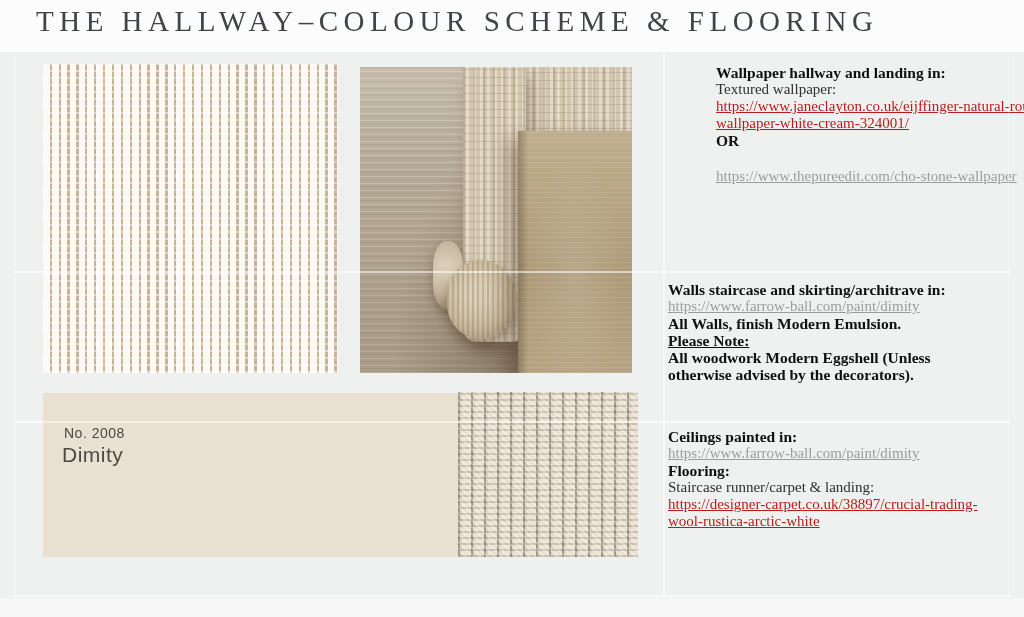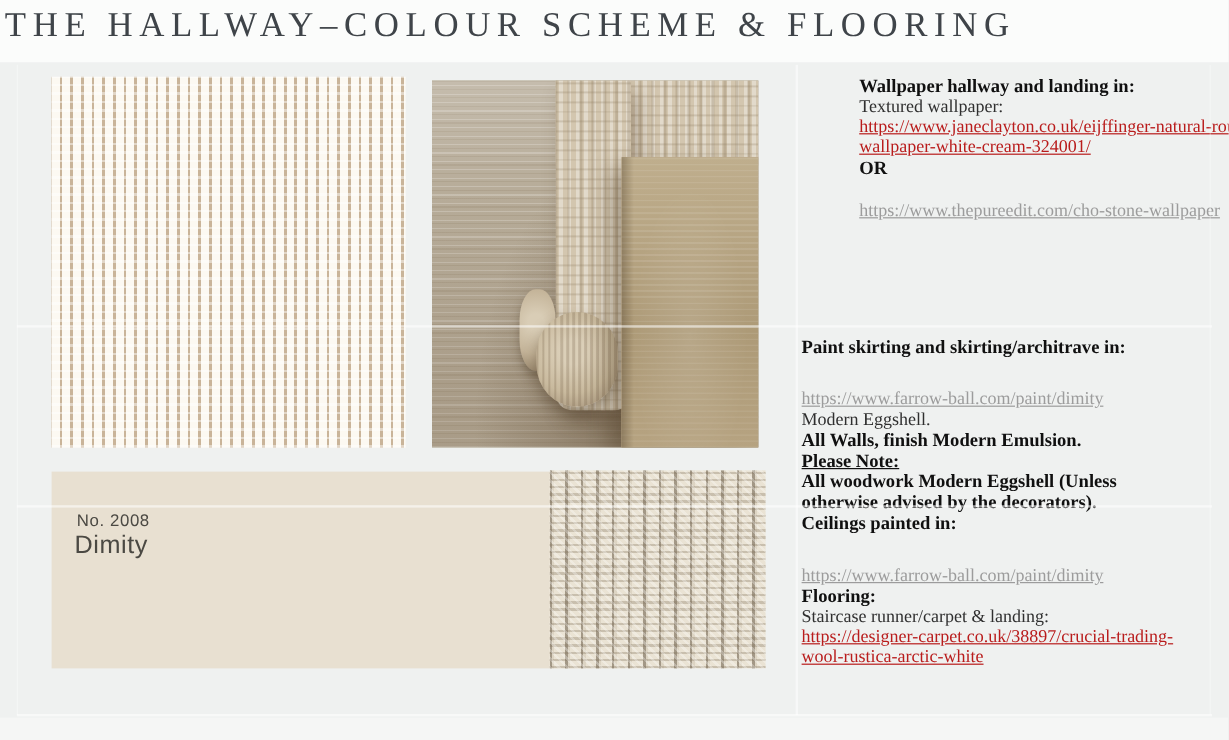--- a/index.html
+++ b/index.html
@@ -4,21 +4,21 @@
 <style>
   html,body{margin:0;padding:0;background:#e8e9e8;}
   .stage{
     position:relative;width:1024px;height:617px;overflow:hidden;
     background:#f5f6f5;
     font-family:"Liberation Serif","DejaVu Serif",serif;
   }
   
   .header{position:absolute;left:0;top:0;width:1024px;height:52px;background:#fbfcfb;}
   .title{
-    position:absolute;left:4px;top:5px;margin:0;
+    position:absolute;left:36px;top:5px;margin:0;
     font-size:29px;font-weight:400;letter-spacing:5.5px;
     color:#3f4449;white-space:nowrap;
   }
   
   .panel{position:absolute;left:0;top:52px;width:1024px;height:546px;background:#eff1f0;}
   
   .hline{position:absolute;left:14px;width:996px;height:2px;background:rgba(255,255,255,.55);z-index:30;}
   .hl1{top:271px}.hl2{top:421px}.hl3{top:595px}
   .vline{position:absolute;top:54px;height:542px;width:2px;background:rgba(255,255,255,.5);z-index:30;}
   .vl-mid{left:663px}
@@ -97,21 +97,21 @@
   
   .spec{position:absolute;left:668px;top:64px;width:342px;z-index:20;color:#2f2f2f;font-size:15px;line-height:17px;}
   .spec p{margin:0;}
   .sec{position:absolute;left:0;width:342px;}
   .sec-1{top:0;margin-left:48px;}
   .sec-2{top:217px;}
   .sec-3{top:364px;}
   .b{font-weight:700;color:#101010;font-size:15.5px;}
   .u{text-decoration:underline;}
   .link{display:block;text-decoration:underline;color:#b91c1c;overflow-wrap:break-word;cursor:pointer;}
-  .link-gray{color:#9c9c9c;margin-top:27px;}
+  .link-gray{color:#9c9c9c;}
   .mt-or{margin-top:16px;}
   .mt-alt{margin-top:19px;}
   .mt-note{margin-top:26px;}
   .mt-floor{margin-top:13px;}
   .note-wrap{max-width:300px;}
 </style>
 </head>
 <body>
 
 <div class="stage">
@@ -144,23 +144,22 @@
 
     <div class="sec sec-1">
       <p class="b">Wallpaper hallway and landing in:</p>
       <p>Textured wallpaper:</p>
       <span class="link">https://www.janeclayton.co.uk/eijffinger-natural-route-wallpaper-white-cream-324001/</span>
       <p class="b mt-or">OR</p>
       <span class="link link-gray mt-alt">https://www.thepureedit.com/cho-stone-wallpaper</span>
     </div>
 
     <div class="sec sec-2">
-      <p class="b">Paint skirting and skirting/architrave in:</p>
+      <p class="b">Walls staircase and skirting/architrave in:</p>
       <span class="link link-gray">https://www.farrow-ball.com/paint/dimity</span>
-      <p>Modern Eggshell.</p>
       <p class="b">All Walls, finish Modern Emulsion.</p>
       <p class="b u mt-note">Please Note:</p>
       <p class="b note-wrap">All woodwork Modern Eggshell (Unless otherwise advised by the decorators).</p>
     </div>
 
     <div class="sec sec-3">
       <p class="b">Ceilings painted in:</p>
       <span class="link link-gray">https://www.farrow-ball.com/paint/dimity</span>
       <p class="b mt-floor">Flooring:</p>
       <p>Staircase runner/carpet &amp; landing:</p>

